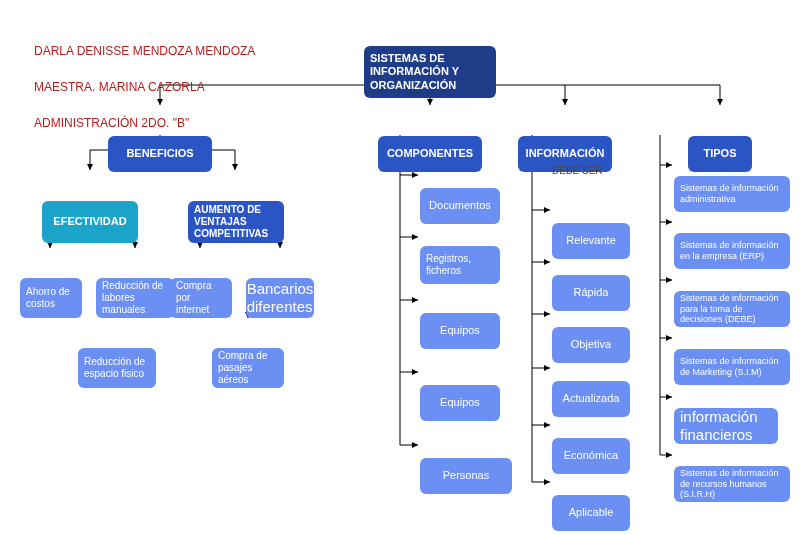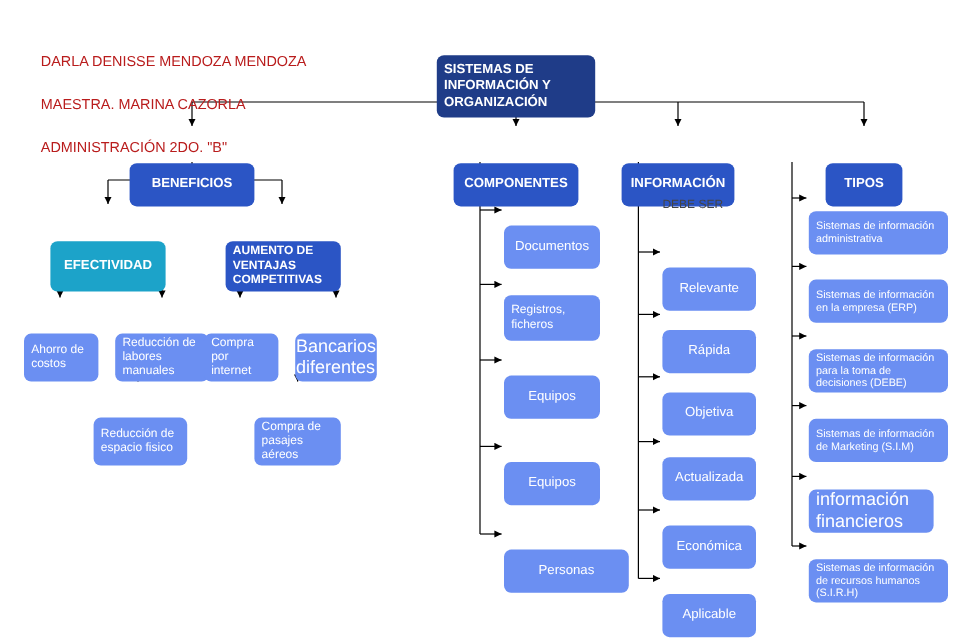--- a/index.html
+++ b/index.html
@@ -131,21 +131,21 @@
 
 <div class="node med" style="left:188px;top:173px;width:96px;height:42px;font-size:10px">AUMENTO DE VENTAJAS COMPETITIVAS</div>
 <div class="node light" style="left:170px;top:250px;width:62px;height:40px;font-size:10px">Compra por internet</div>
 <div class="node light" style="left:246px;top:250px;width:68px;height:40px;font-size:15px">Bancarios diferentes</div>
 <div class="node light" style="left:212px;top:320px;width:72px;height:40px;font-size:10px">Compra de pasajes aéreos</div>
 
 <div class="node light" style="left:420px;top:160px;width:80px;height:30px">Documentos</div>
 <div class="node light" style="left:420px;top:218px;width:80px;height:38px;font-size:10px">Registros, ficheros</div>
 <div class="node light" style="left:420px;top:285px;width:80px;height:30px">Equipos</div>
 <div class="node light" style="left:420px;top:357px;width:80px;height:30px">Equipos</div>
-<div class="node light" style="left:420px;top:430px;width:104px;height:30px">Personas</div>
+<div class="node light" style="left:420px;top:430px;width:92px;height:30px">Personas</div>
 
 <div class="plain-label" style="left:552px;top:165px">DEBE SER</div>
 <div class="node light" style="left:552px;top:195px;width:78px;height:30px">Relevante</div>
 <div class="node light" style="left:552px;top:247px;width:78px;height:30px">Rápida</div>
 <div class="node light" style="left:552px;top:299px;width:78px;height:30px">Objetiva</div>
 <div class="node light" style="left:552px;top:353px;width:78px;height:30px">Actualizada</div>
 <div class="node light" style="left:552px;top:410px;width:78px;height:14px">Económica</div>
 <div class="node light" style="left:552px;top:467px;width:78px;height:30px">Aplicable</div>
 
 <div class="node light" style="left:674px;top:148px;width:116px;height:34px;font-size:9px">Sistemas de información administrativa</div>

